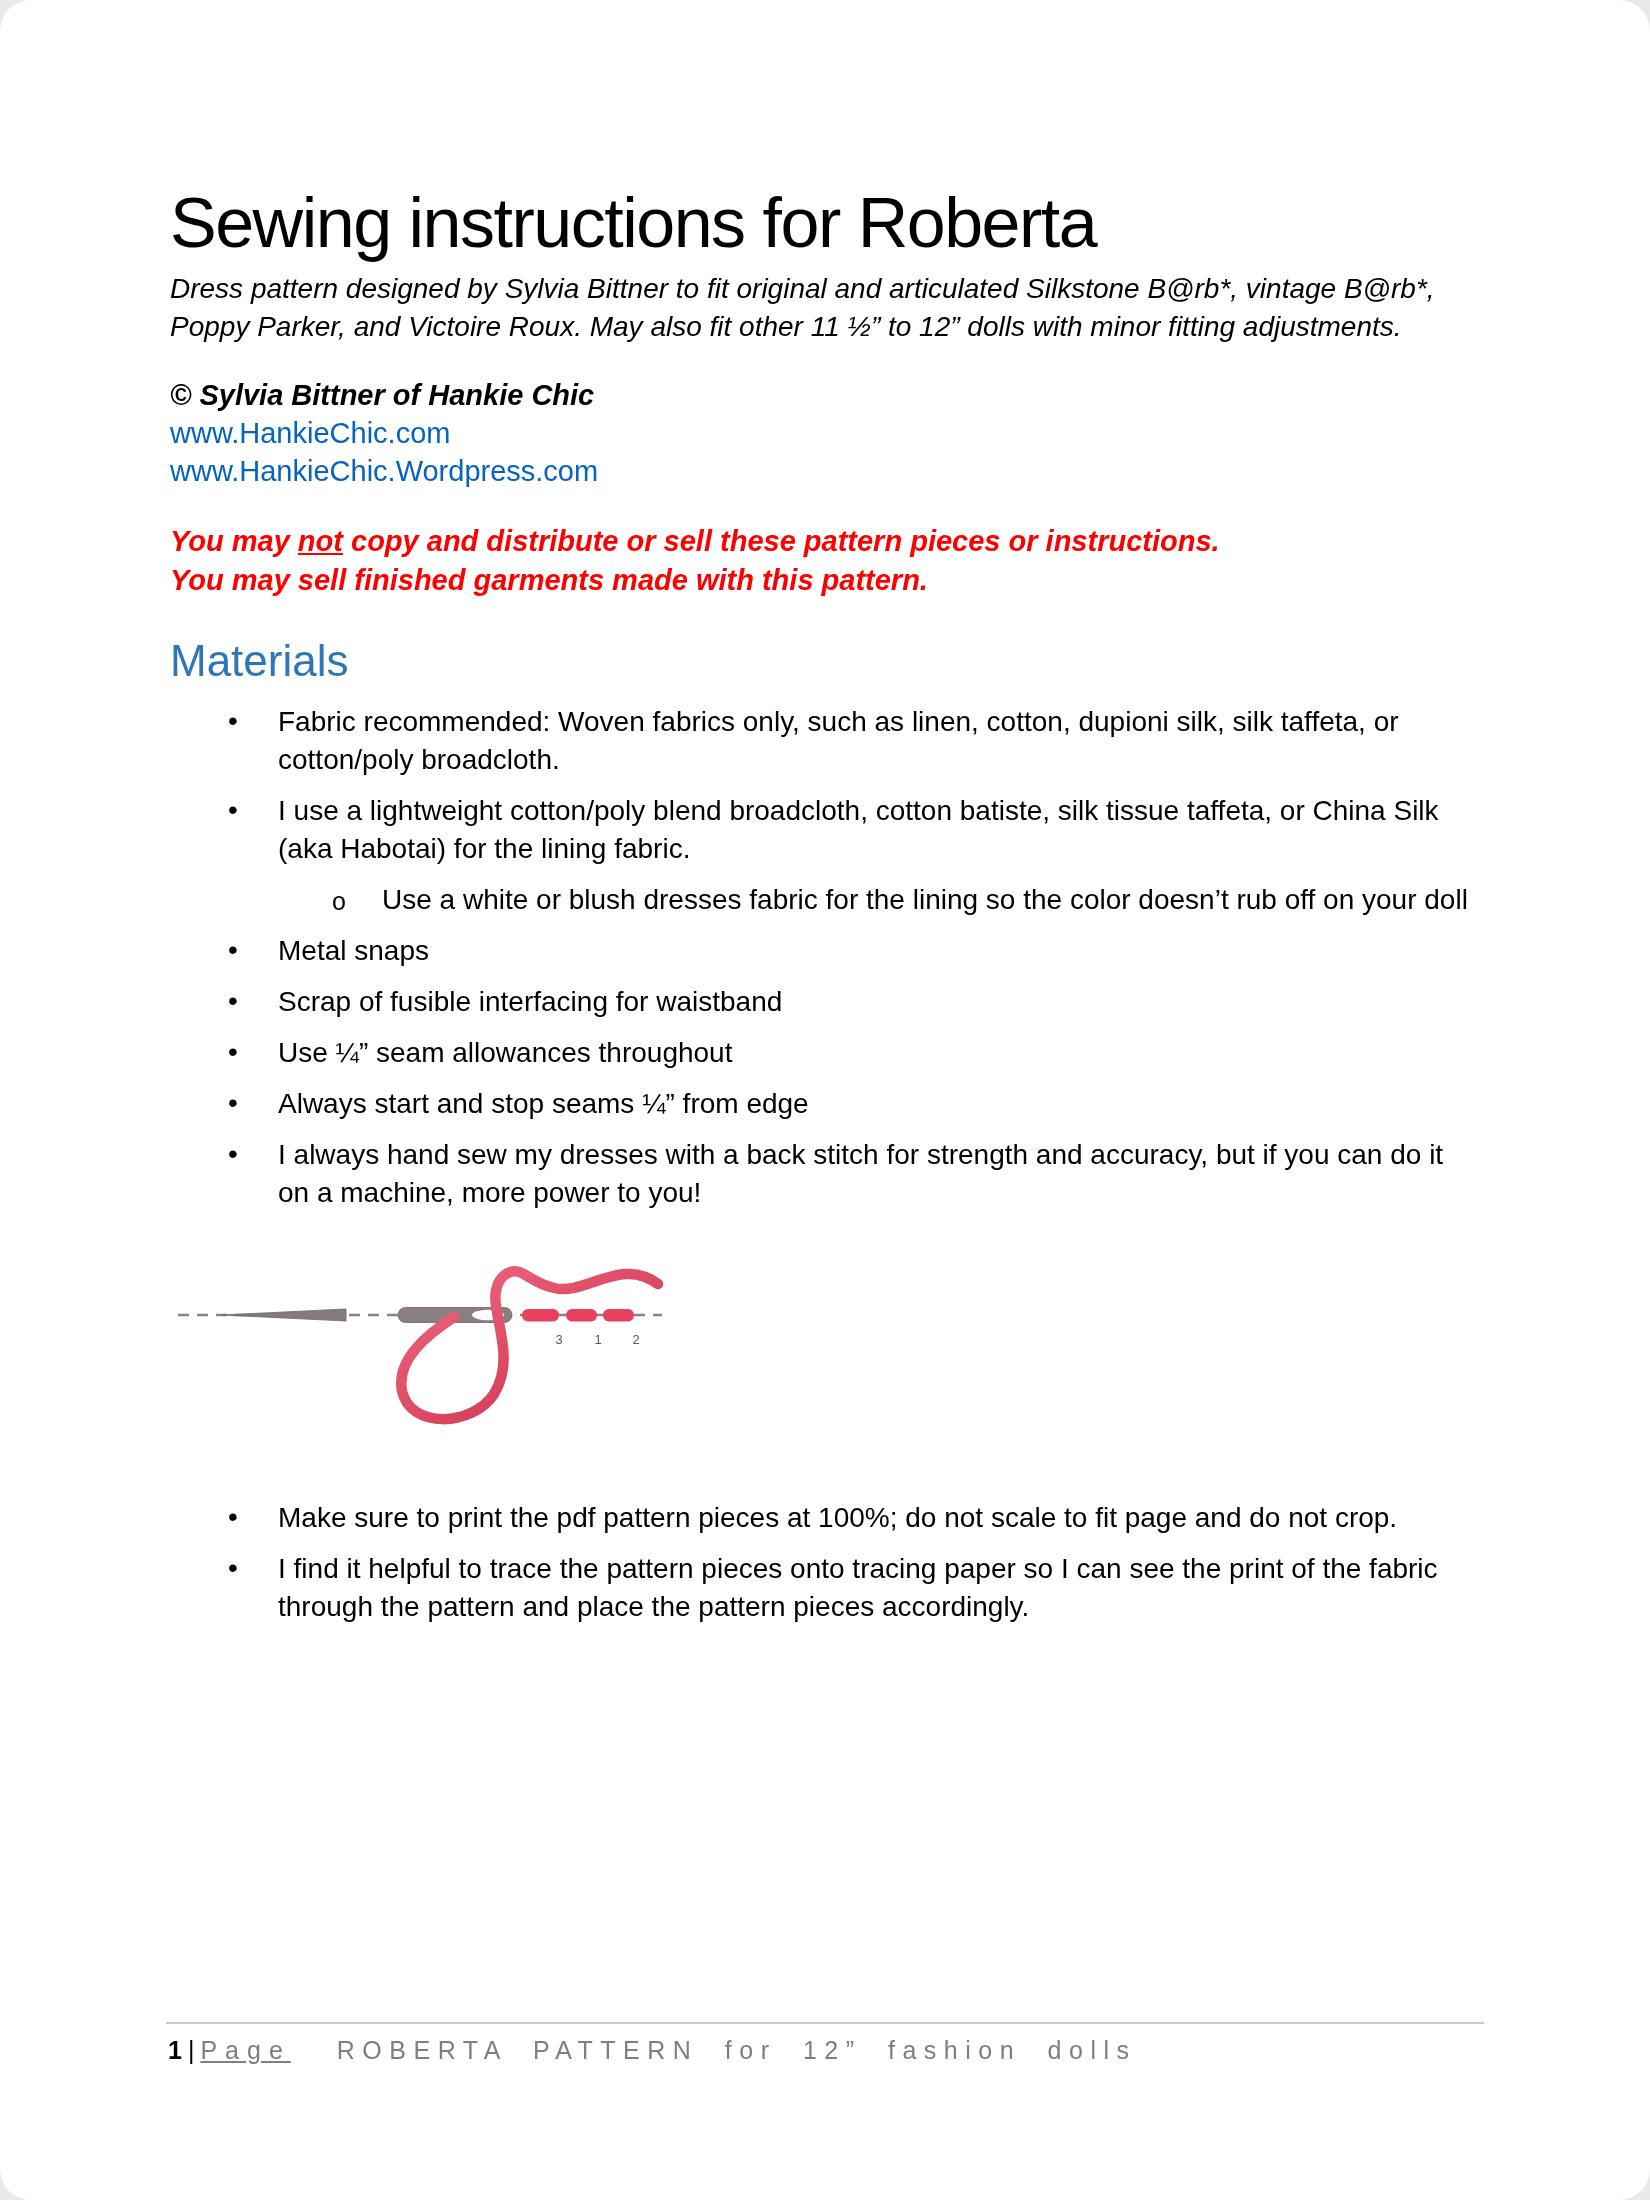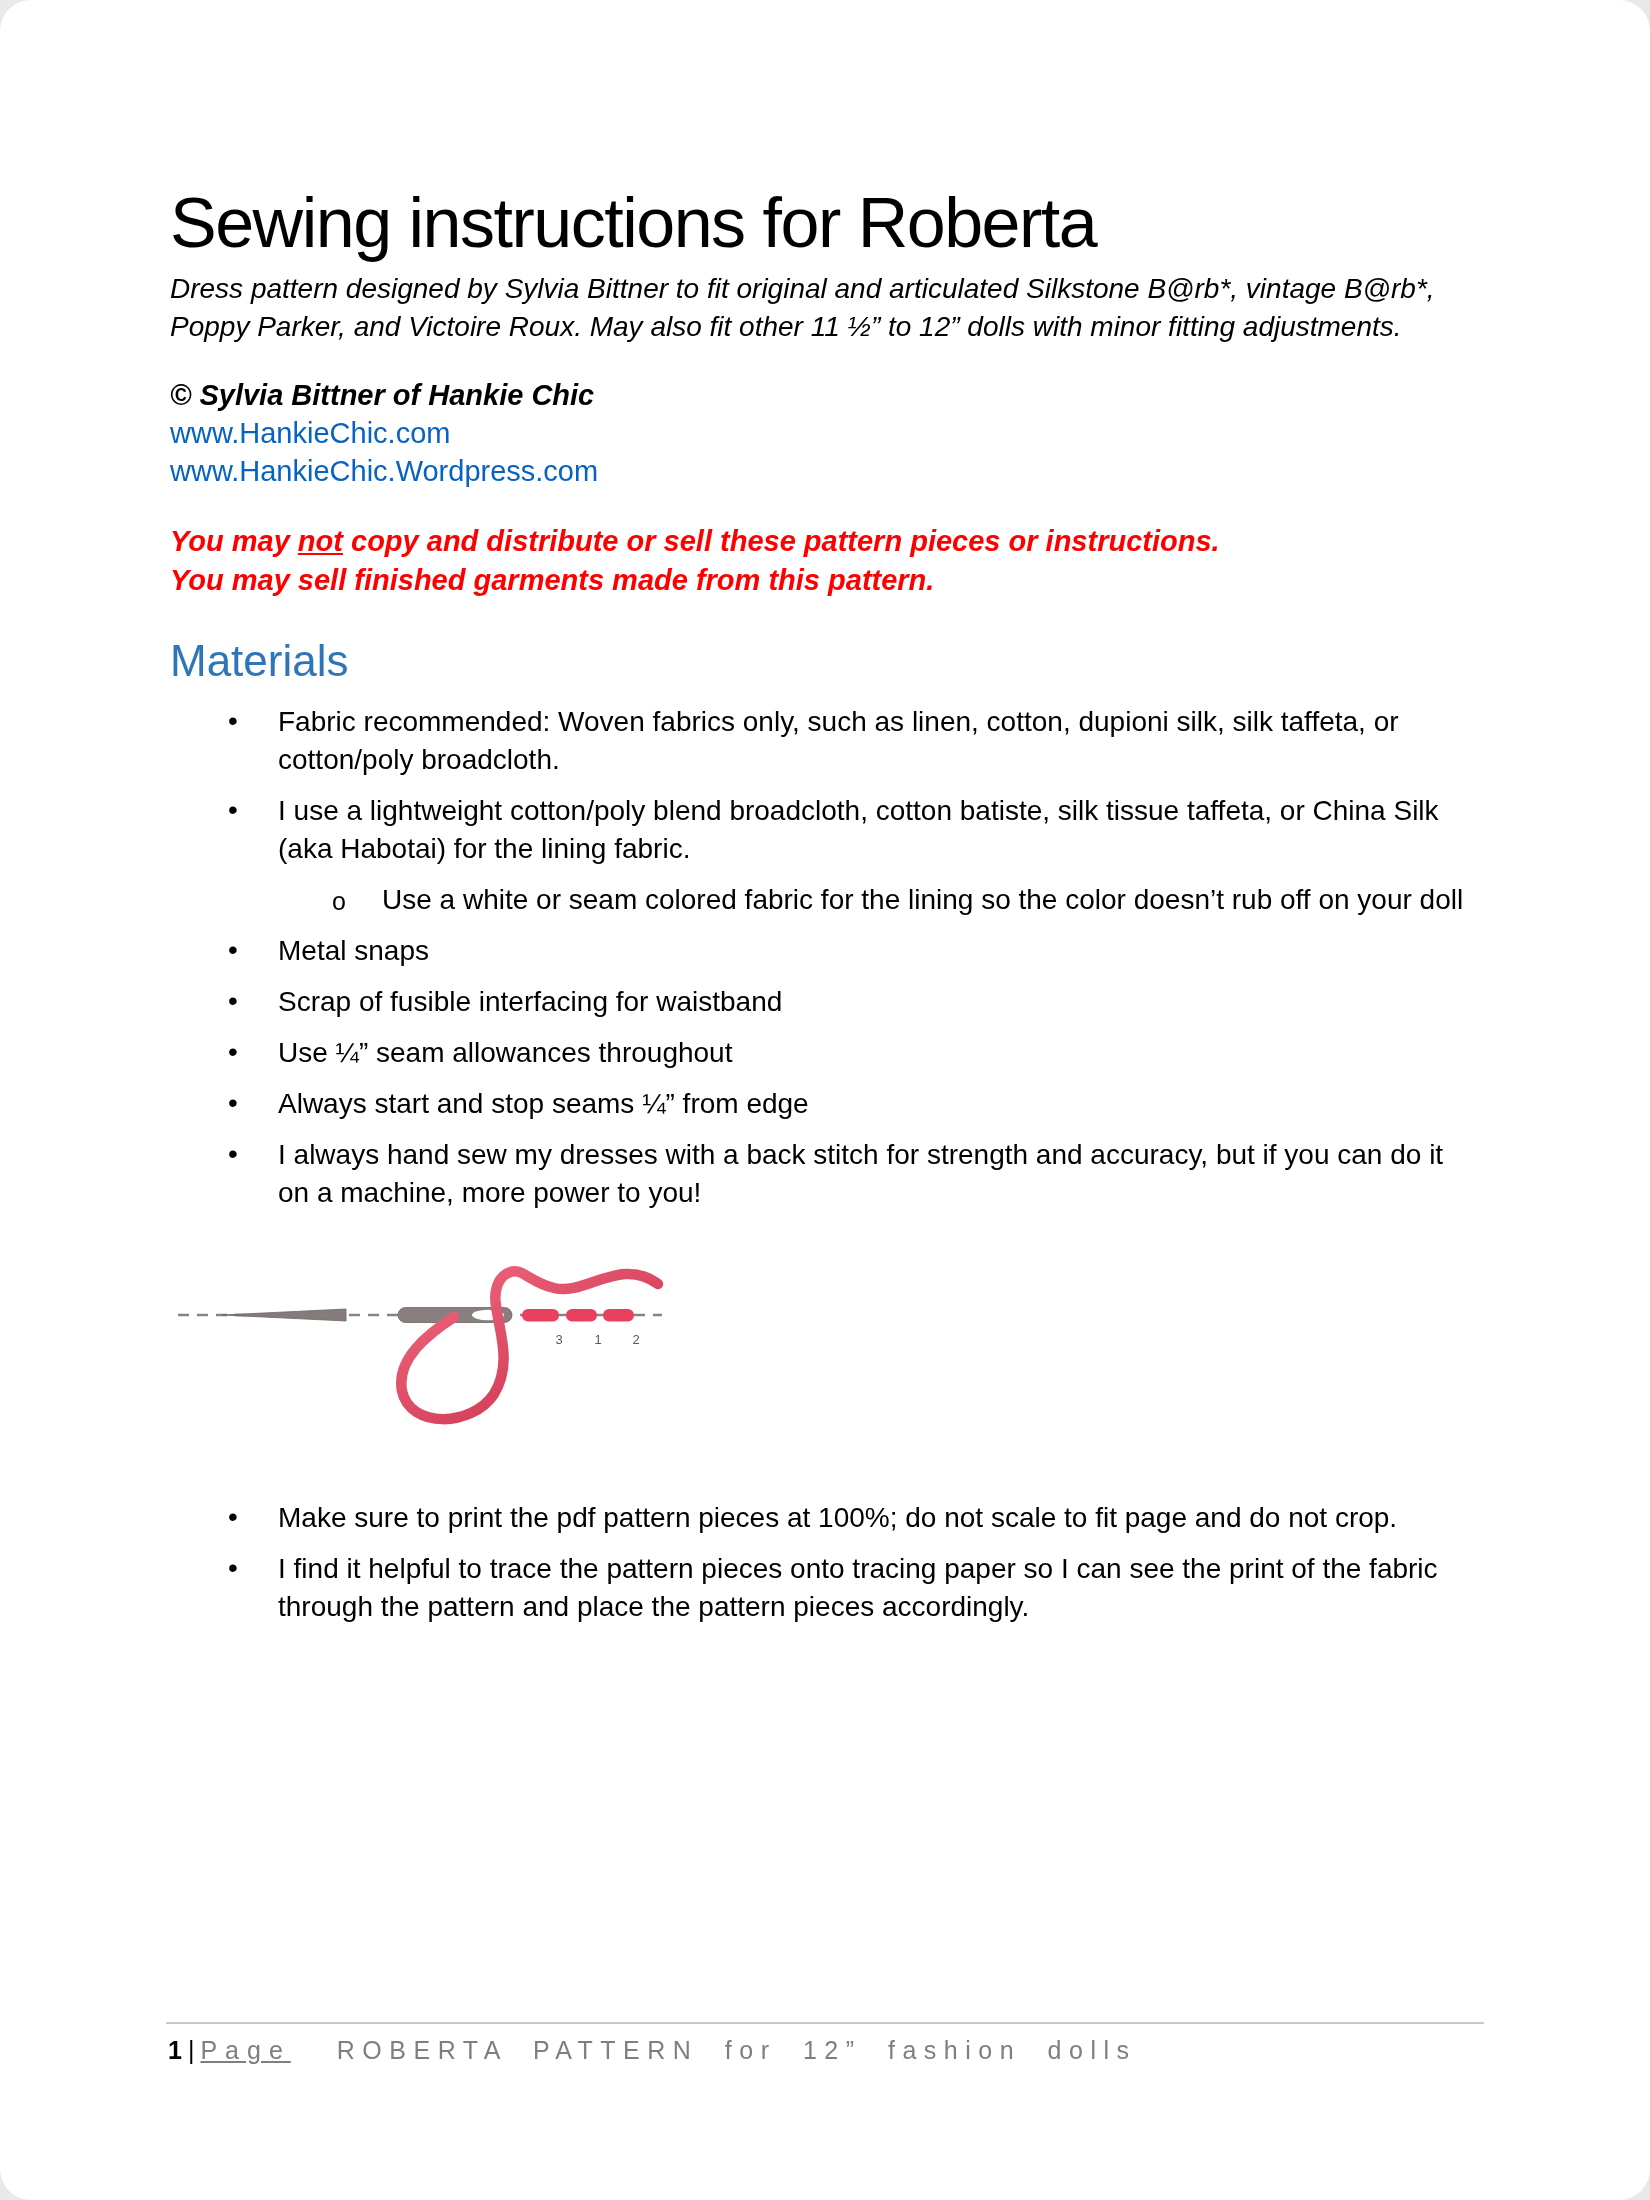--- a/index.html
+++ b/index.html
@@ -67,37 +67,37 @@
 
     <h1 class="title">Sewing instructions for Roberta</h1>
 
     <p class="intro">Dress pattern designed by Sylvia Bittner to fit original and articulated Silkstone B@rb*, vintage B@rb*, Poppy Parker, and Victoire Roux. May also fit other 11 ½” to 12” dolls with minor fitting adjustments.</p>
 
     <p class="copyright">© Sylvia Bittner of Hankie Chic</p>
     <span class="link">www.HankieChic.com</span>
     <span class="link">www.HankieChic.Wordpress.com</span>
 
     <p class="warning"><span>You may </span><span class="u">not</span><span> copy and distribute or sell these pattern pieces or instructions.</span><br>
-      <span>You may sell finished garments made from this pattern.</span>
+      <span>You may sell finished garments made with this pattern.</span>
     </p>
 
     <h2 class="section-heading">Materials</h2>
 
     <ul class="doc-list">
       <li>
         <span class="bullet">•</span>
         <span>Fabric recommended: Woven fabrics only, such as linen, cotton, dupioni silk, silk taffeta, or cotton/poly broadcloth.</span>
       </li>
       <li>
         <span class="bullet">•</span>
         <span>I use a lightweight cotton/poly blend broadcloth, cotton batiste, silk tissue taffeta, or China Silk (aka Habotai) for the lining fabric.</span>
       </li>
       <li class="sub">
         <span class="bullet">o</span>
-        <span>Use a white or seam colored fabric for the lining so the color doesn’t rub off on your doll</span>
+        <span>Use a white or blush dresses fabric for the lining so the color doesn’t rub off on your doll</span>
       </li>
       <li>
         <span class="bullet">•</span>
         <span>Metal snaps</span>
       </li>
       <li>
         <span class="bullet">•</span>
         <span>Scrap of fusible interfacing for waistband</span>
       </li>
     </ul>

